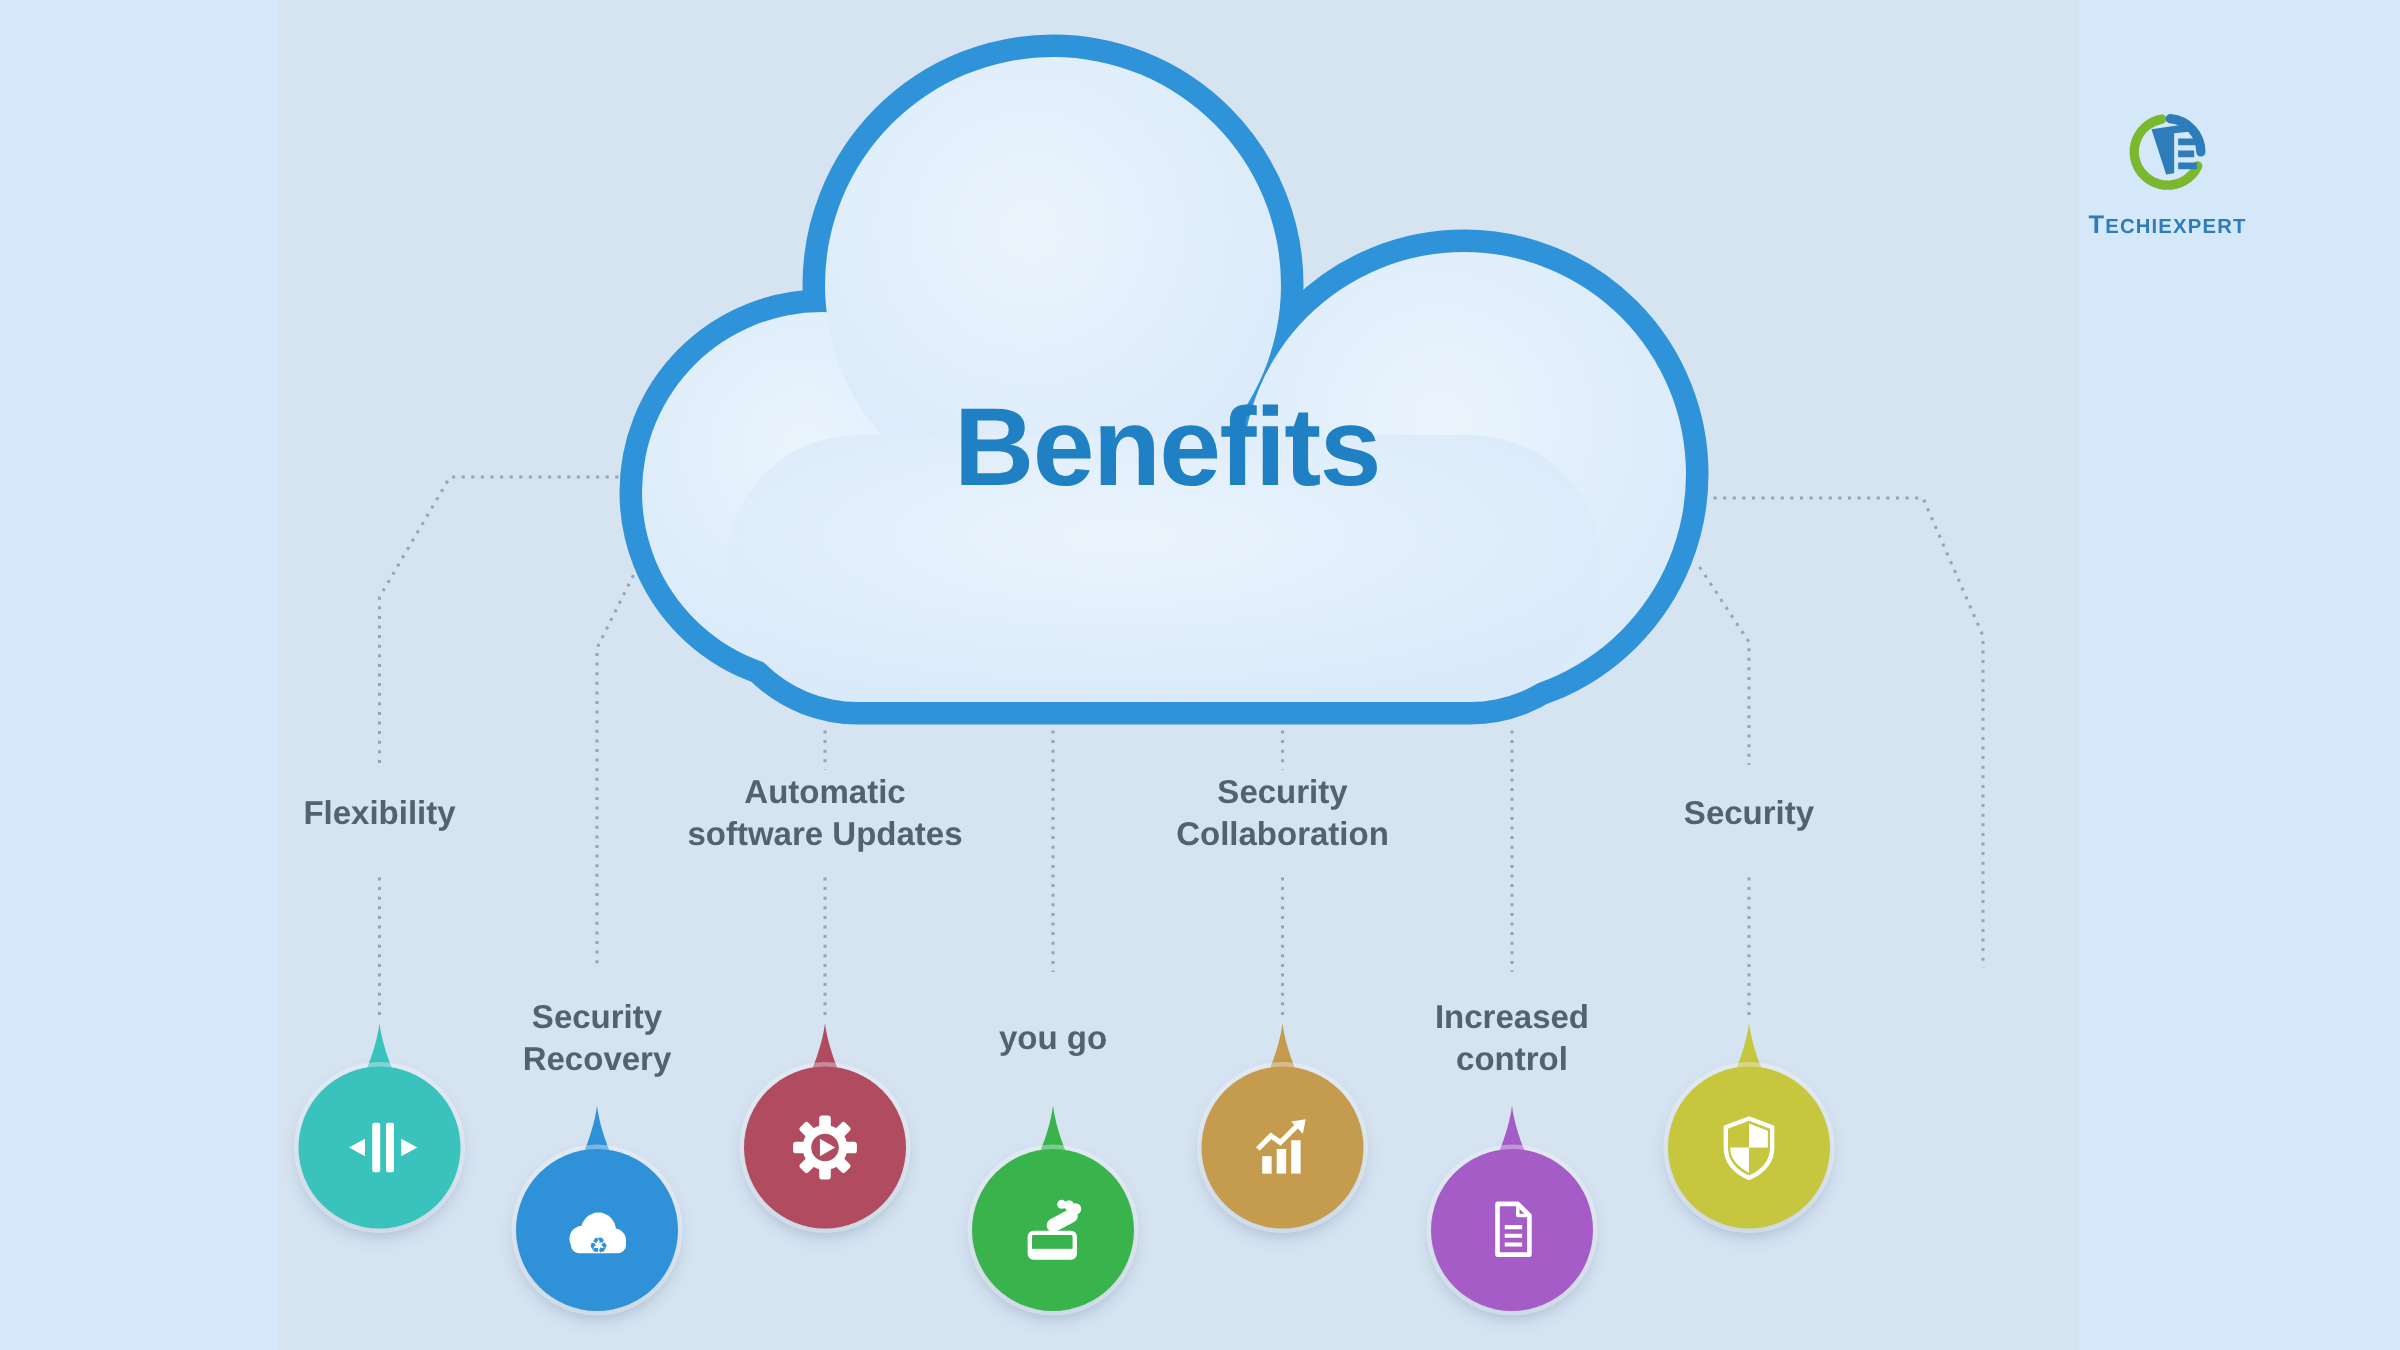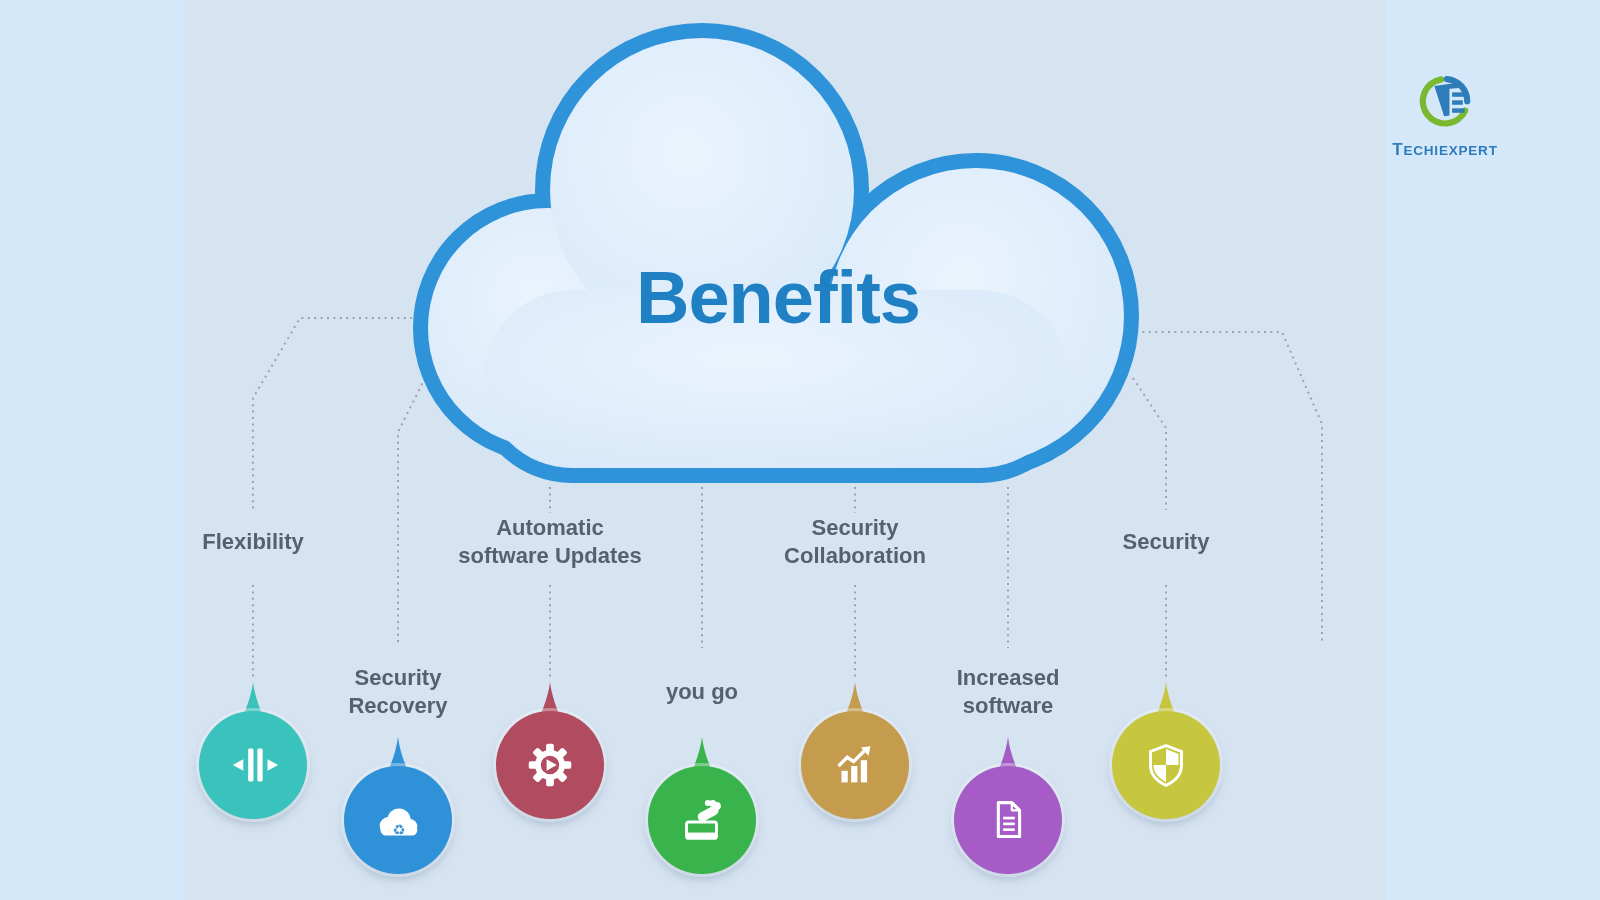--- a/index.html
+++ b/index.html
@@ -198,21 +198,21 @@
         </g>
         <path d="M13 31 L22 22 L28.5 26.5 L39.5 15.5" stroke="#fff" stroke-width="3.5" fill="none"></path>
         <path d="M36 12 L46 10.5 L44 20.5 Z" fill="#fff"></path>
       </svg>
     </div>
   </div>
 
   <div class="benefit bottom" style="left: 898px; color: rgb(165, 92, 199);">
     <div class="blabel">
       <span>Increased</span>
-        <span>software</span>
+        <span>control</span>
     </div>
     <svg class="pointer" width="19" height="31" viewBox="0 0 19 31">
       <path d="M9.5 0 C10.5 9 14 21 18 30.5 L1 30.5 C5 21 8.5 9 9.5 0 Z" fill="currentColor"></path>
     </svg>
     <div class="bubble">
       <svg width="58" height="58" viewBox="0 0 60 60">
         <path d="M20 12 H34 L42 20 V47 H20 Z" fill="none" stroke="#fff" stroke-width="3.2" stroke-linejoin="round"></path>
         <path d="M34 12 V20 H42" fill="none" stroke="#fff" stroke-width="2.4" stroke-linejoin="round"></path>
         <g stroke="#fff" stroke-width="2.8">
           <line x1="25" y1="28" x2="37" y2="28"></line>

